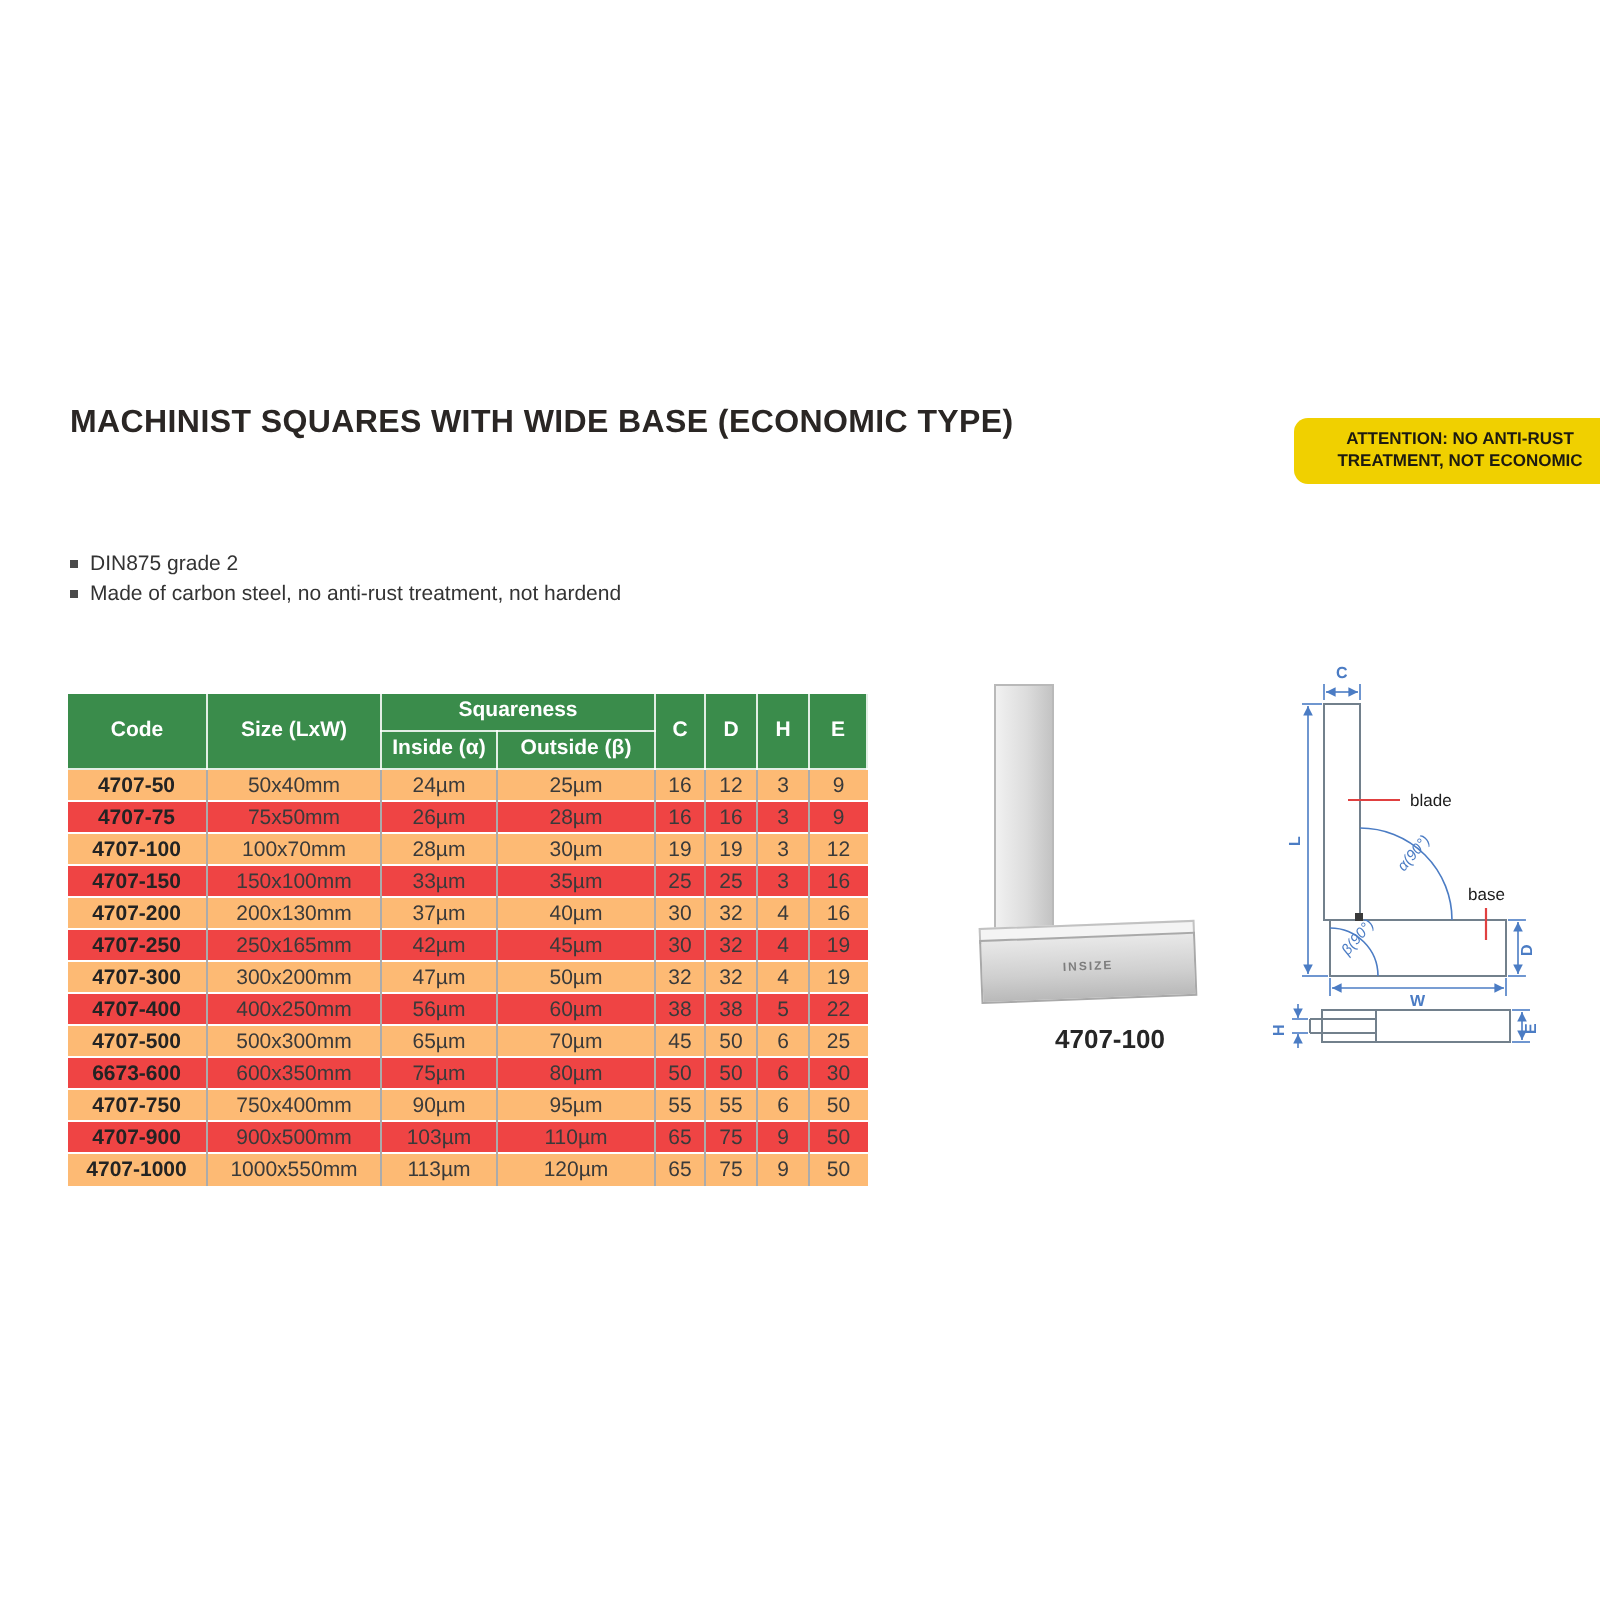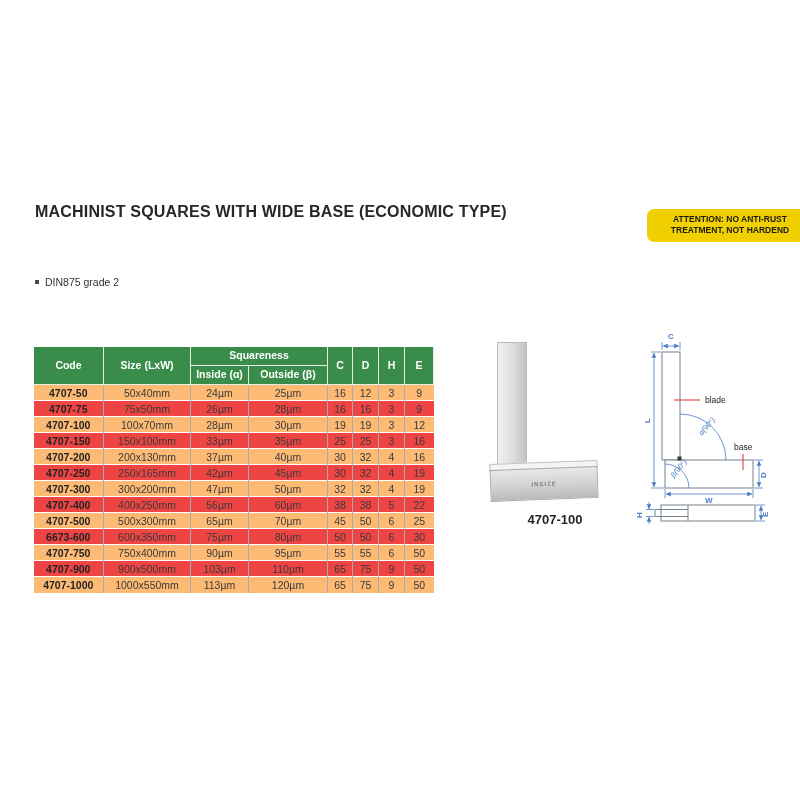--- a/index.html
+++ b/index.html
@@ -59,27 +59,31 @@
 </style>
 </head>
 <body>
 
 <div id="page">
 
   <div id="title">MACHINIST SQUARES WITH WIDE BASE (ECONOMIC TYPE)</div>
 
   <div id="attention">
     <span>ATTENTION: NO ANTI-RUST</span><br>
-    <span>TREATMENT, NOT HARDEND</span>
+    <span>TREATMENT, NOT ECONOMIC</span>
   </div>
 
   <div id="features">
     <div class="feat">
       <span class="bullet"></span>
       <span>DIN875 grade 2</span>
+    </div>
+    <div class="feat">
+      <span class="bullet"></span>
+      <span>Made of carbon steel, no anti-rust treatment, not hardend</span>
     </div>
   </div>
 
   <div id="mm-note">(mm)</div>
 
   <table id="spec-table">
     <colgroup>
       <col style="width:70px">
         <col style="width:87px">
         <col style="width:58px">

